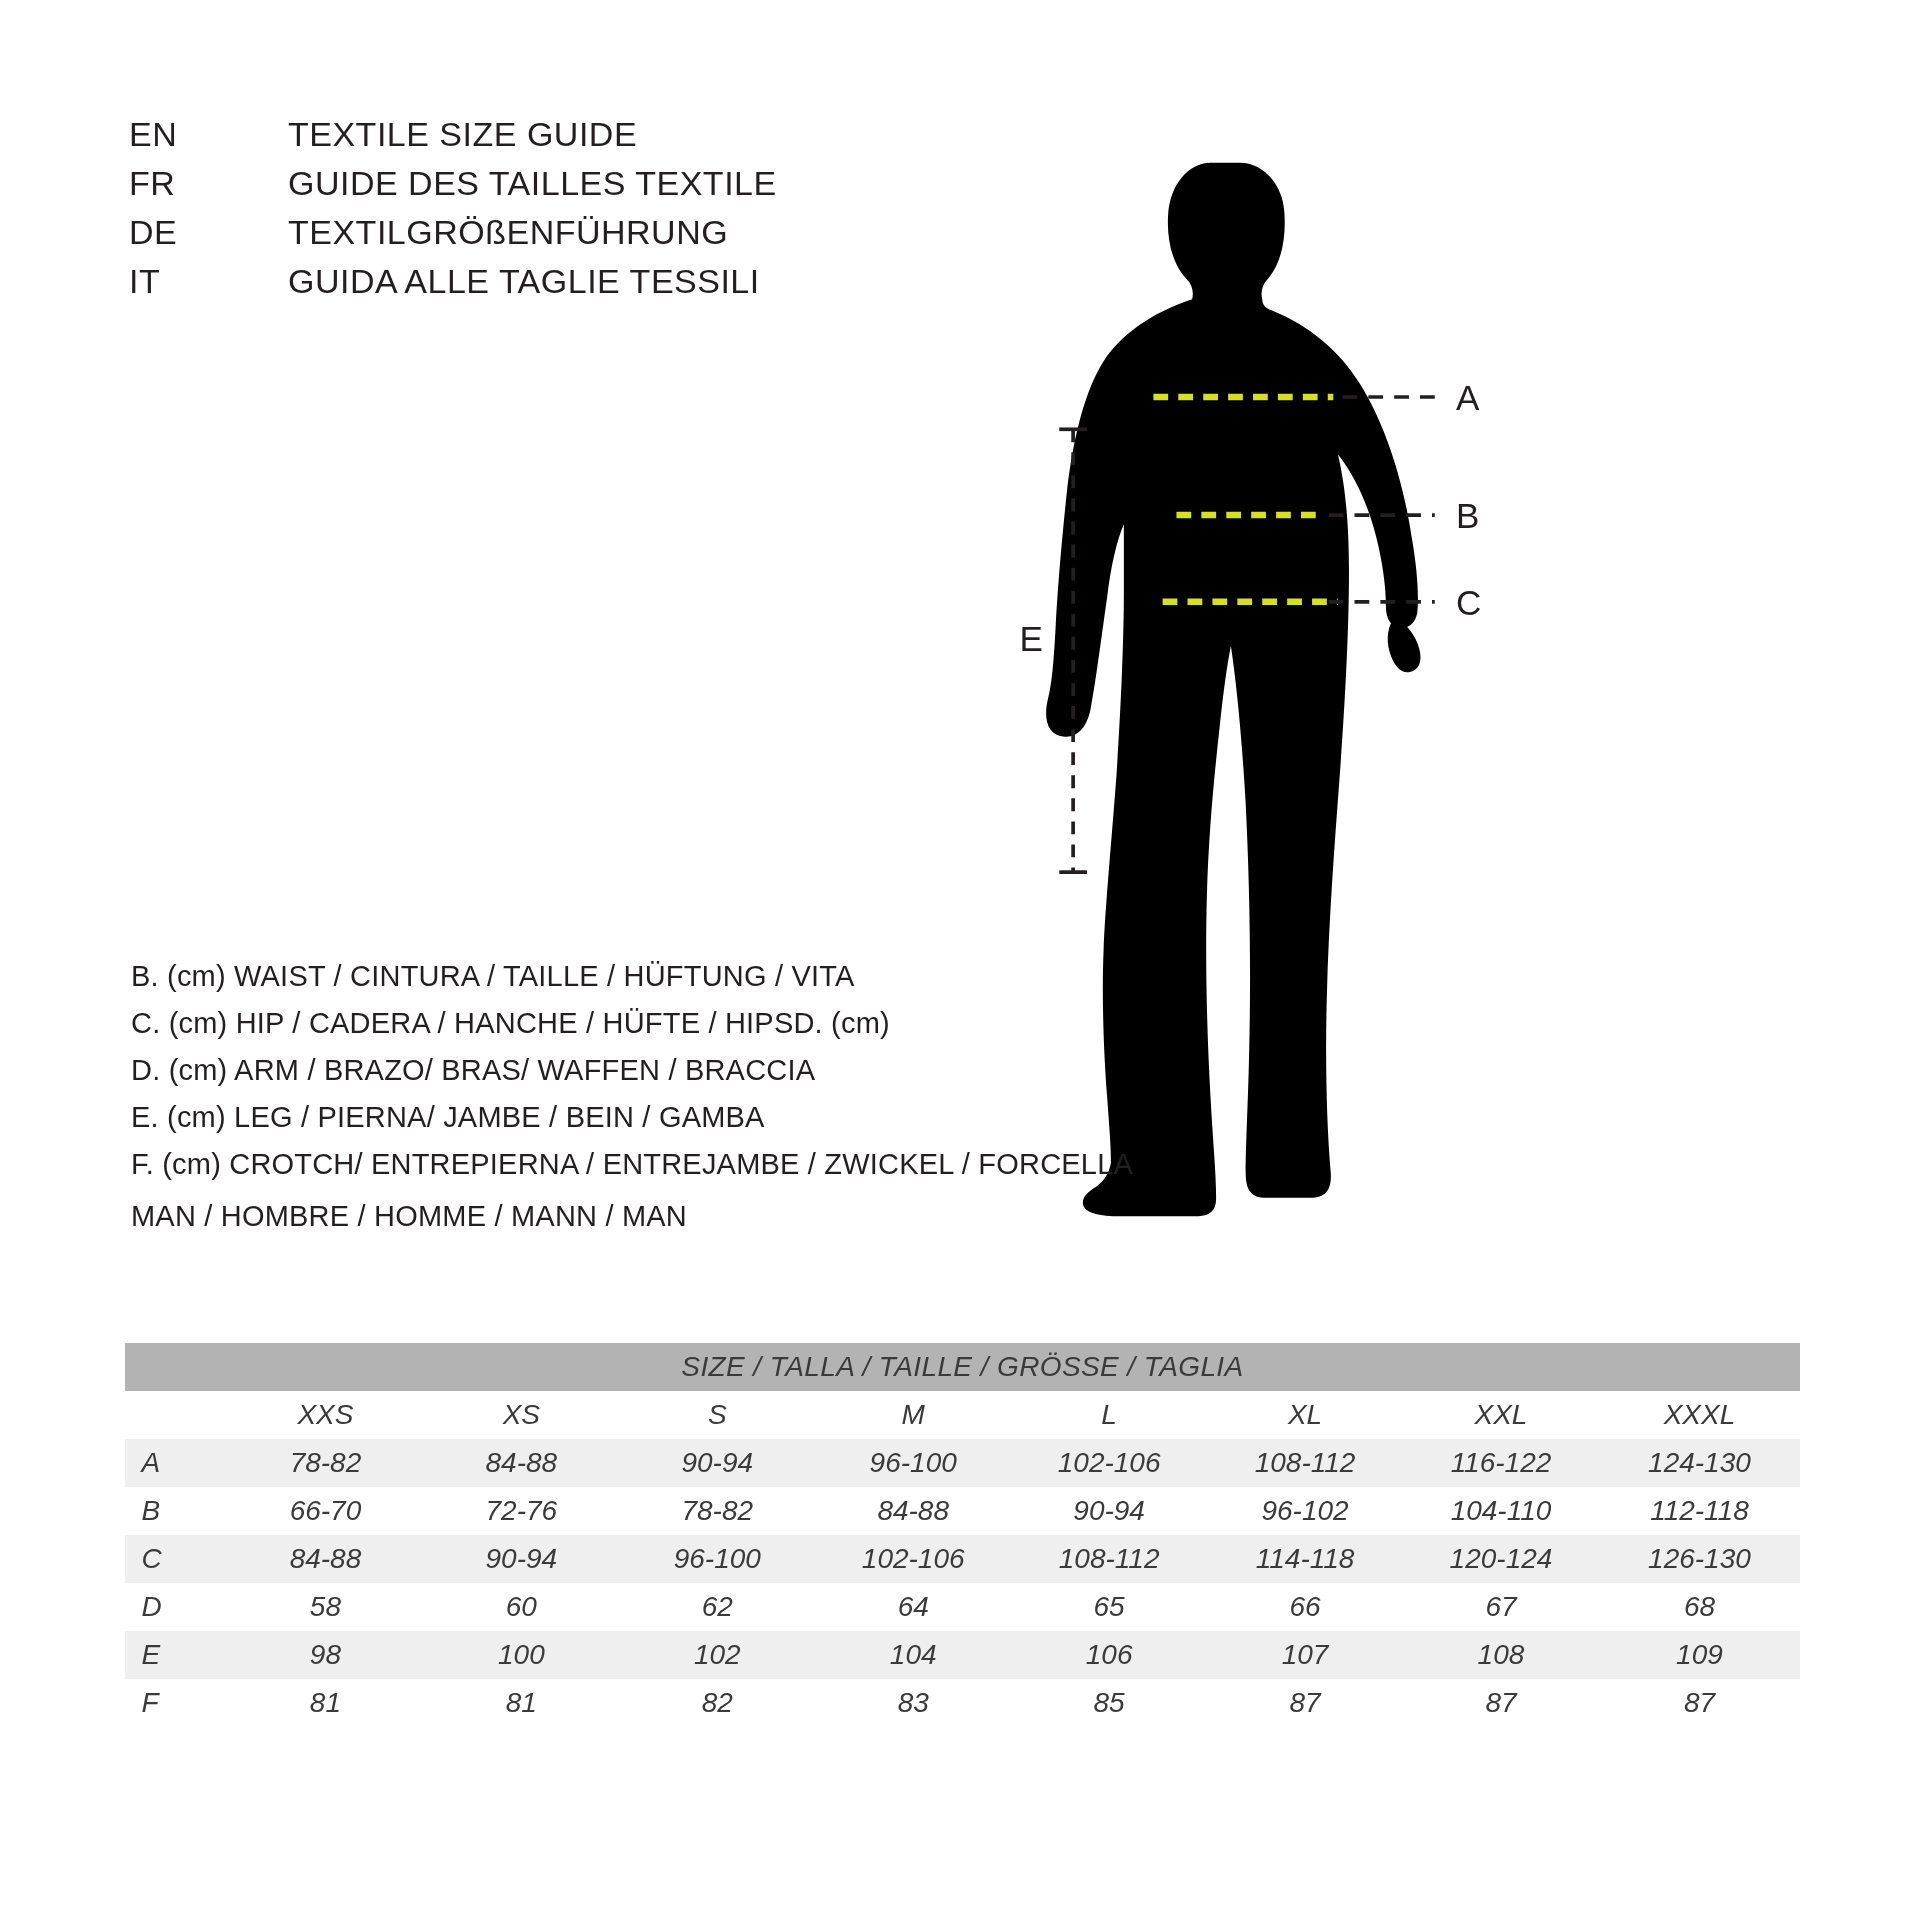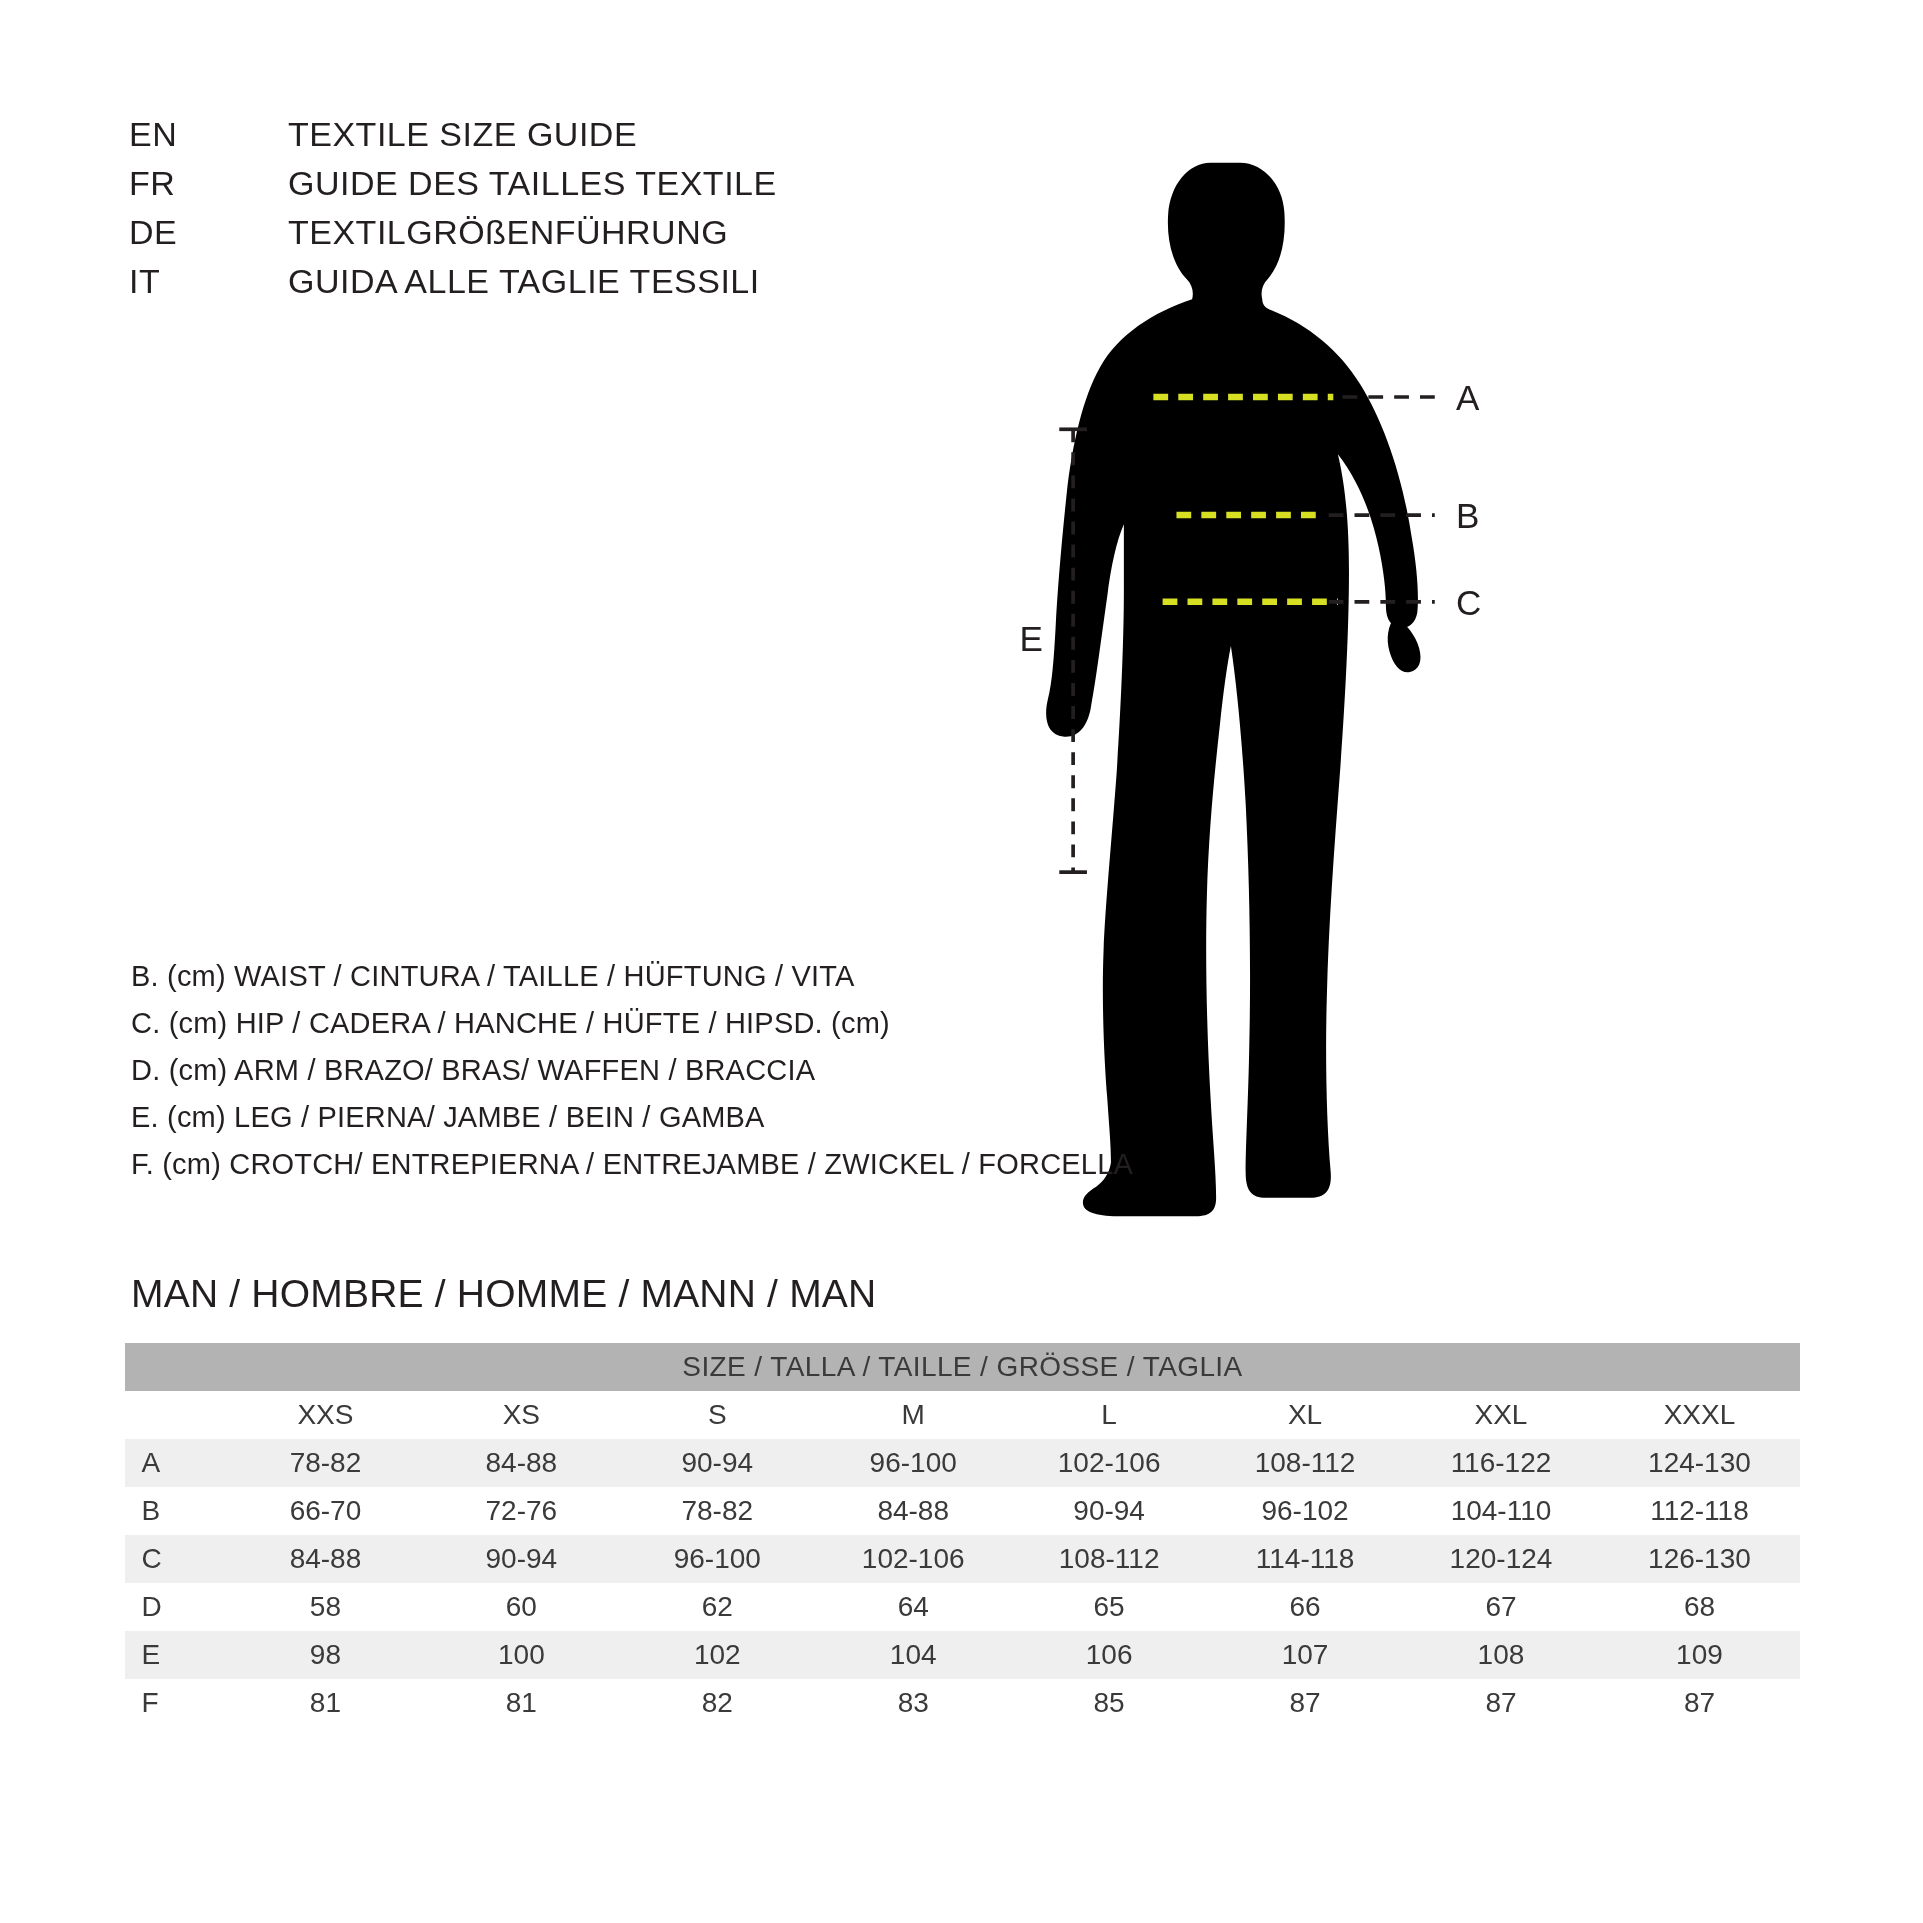--- a/index.html
+++ b/index.html
@@ -50,22 +50,22 @@
   }
   .legend-row {
     font-size: 29px;
     height: 47px;
     letter-spacing: 0.2px;
     white-space: nowrap;
   }
   .gender-row {
     position: absolute;
     left: 131px;
-    top: 1272px;
-    font-size: 39px;
+    top: 1200px;
+    font-size: 29px;
     letter-spacing: 0.2px;
     white-space: nowrap;
     text-align: center;
   }
 
   
   .diagram {
     position: absolute;
     left: 1015px;
     top: 74px;
@@ -75,20 +75,21 @@
   .diagram svg {
     display: block;
   }
 
   
   .table-wrap {
     position: absolute;
     left: 125px;
     top: 1343px;
     width: 1675px;
+    font-style: italic;
   }
   table.size-table {
     border-collapse: collapse;
     width: 1675px;
     table-layout: fixed;
   }
   table.size-table th,
   table.size-table td {
     font-weight: normal;
     font-size: 28px;

